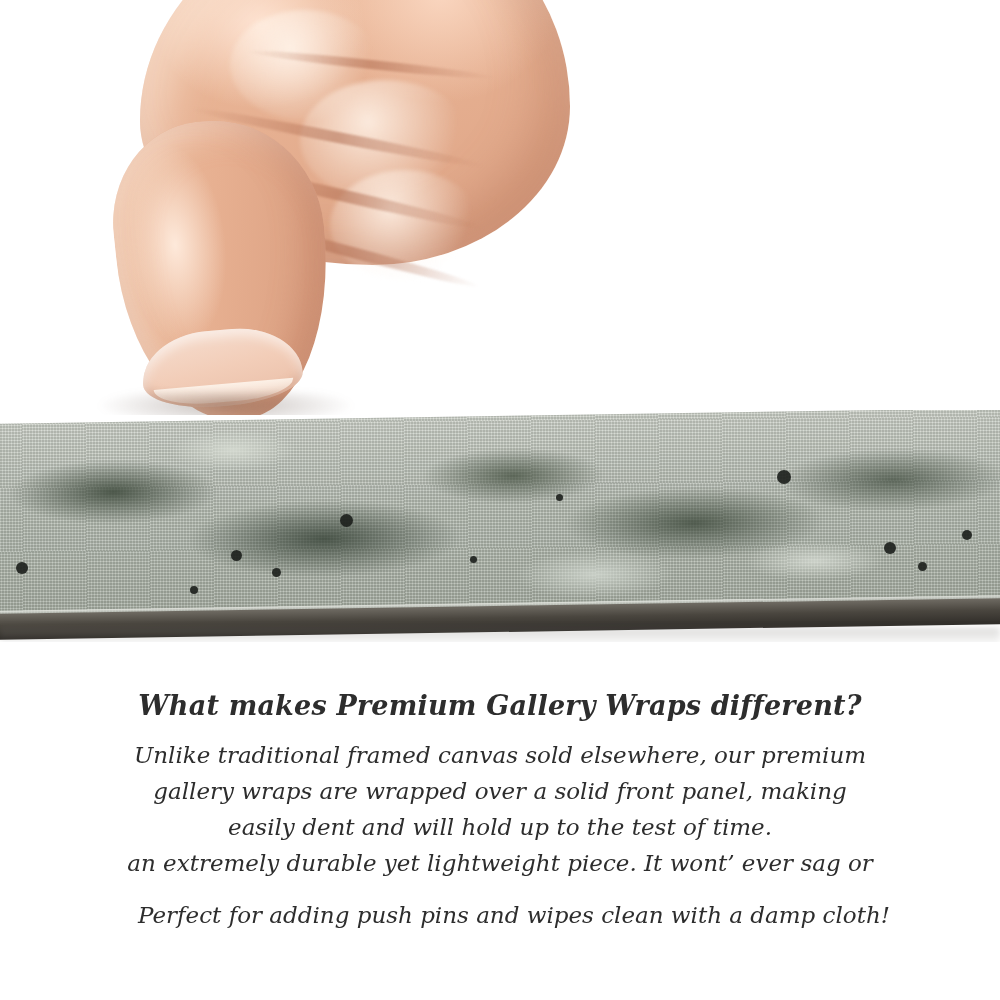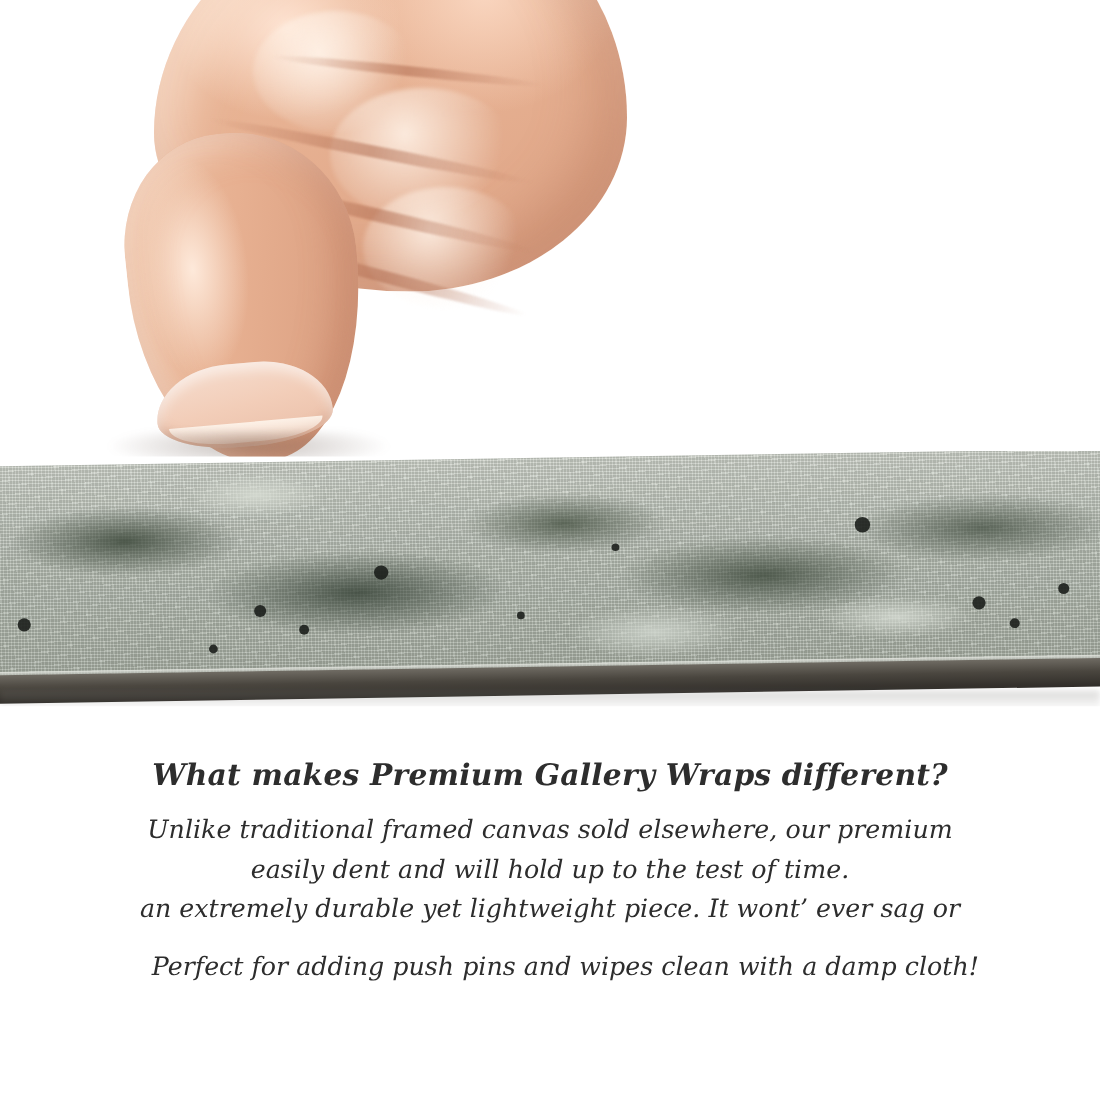--- a/index.html
+++ b/index.html
@@ -256,19 +256,20 @@
 
     <div class="wrap-edge-highlight"></div>
     <div class="wrap-edge"></div>
     <div class="wrap-shadow-under"></div>
   </div>
 
   <div class="caption">
     <p class="caption-heading">What makes Premium Gallery Wraps different?</p>
     <p class="caption-body">
       <span>Unlike traditional framed canvas sold elsewhere, our premium</span>
+      <span>gallery wraps are wrapped over a solid front panel, making</span>
       <span>easily dent and will hold up to the test of time.</span>
       <span>an extremely durable yet lightweight piece. It wont’ ever sag or</span>
     </p>
     <p class="caption-last">Perfect for adding push pins and wipes clean with a damp cloth!</p>
   </div>
 
 </div>
 
 </body></html>

